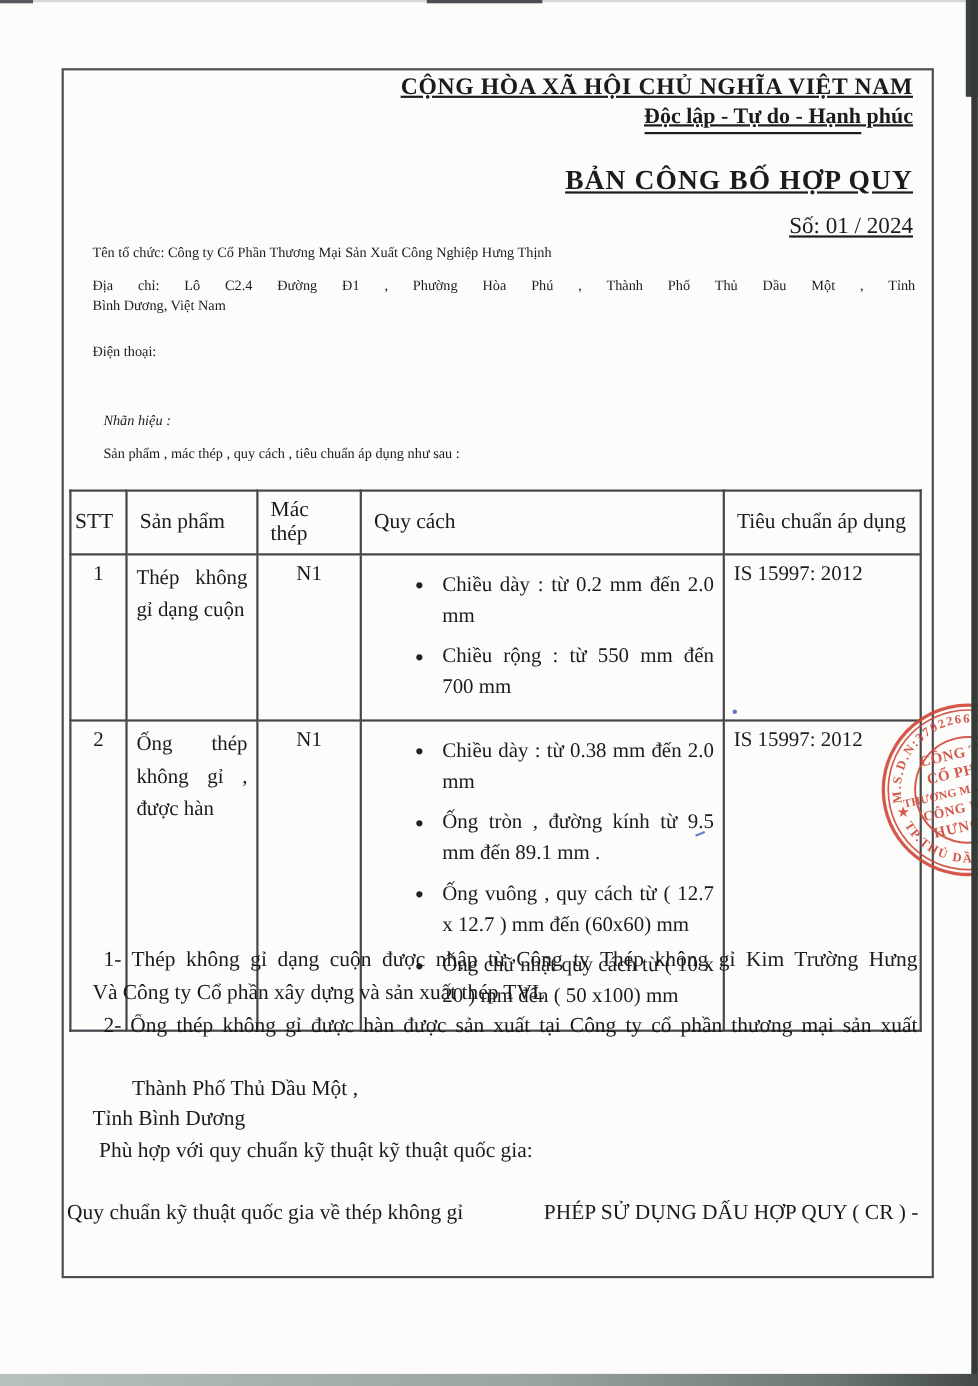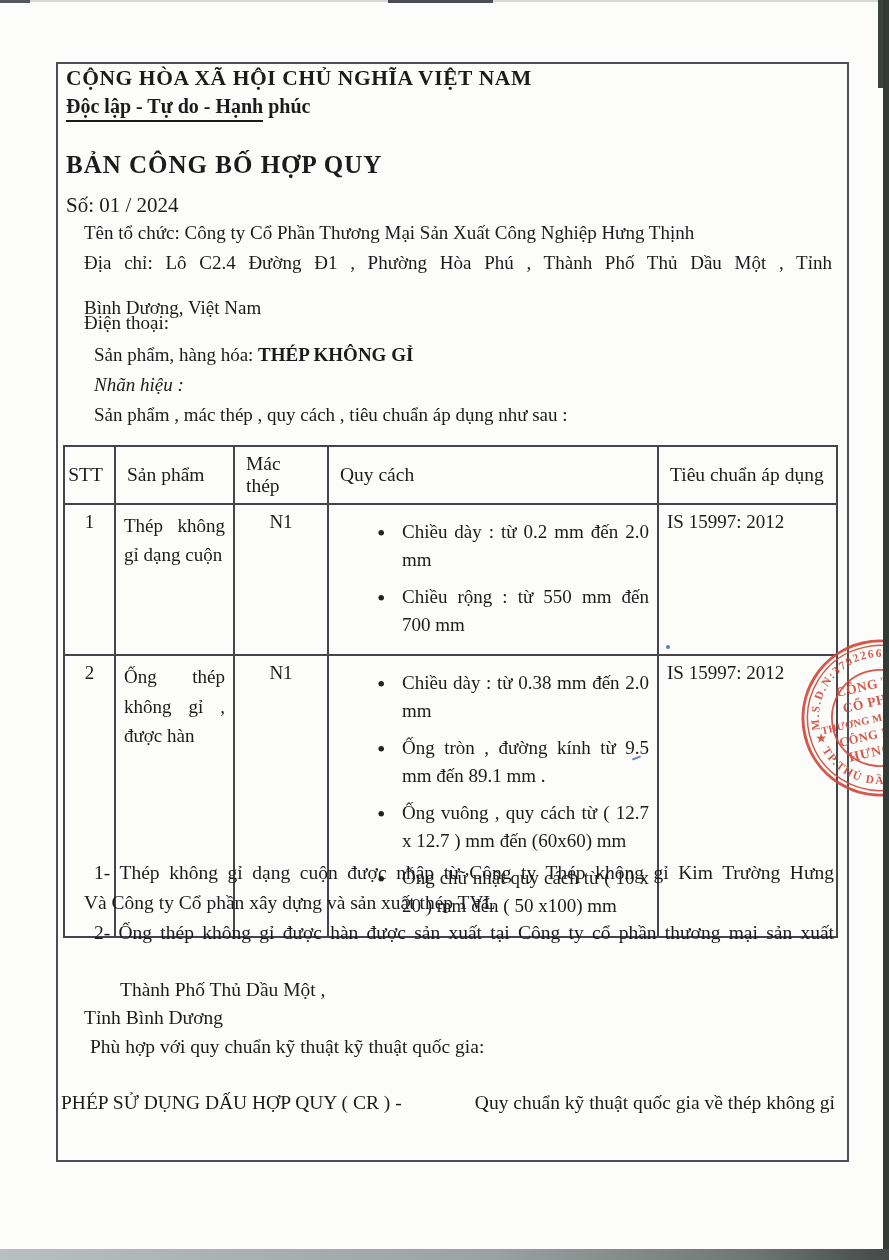--- a/index.html
+++ b/index.html
@@ -8,22 +8,22 @@
     background:#fcfcfa;
     font-family:"Liberation Serif","DejaVu Serif",serif;
     color:#1b1b1d;
   }
   .page{position:absolute;inset:0;}
   
   .frame{
     position:absolute;left:56px;top:62px;width:789px;height:1096px;
     border:2px solid #4d4d55;z-index:1;
   }
-  .line{position:absolute;white-space:nowrap;z-index:2;font-size:19px;}
-  .centered{left:66px;width:790px;text-align:left;white-space:nowrap;}
+  .line{position:absolute;white-space:nowrap;z-index:2;font-size:13px;}
+  .centered{left:40px;width:790px;text-align:right;white-space:nowrap;text-decoration:underline;}
   .country{top:66px;font-size:21.5px;font-weight:bold;letter-spacing:.6px;}
   .motto{top:95px;font-size:20px;font-weight:bold;}
   .motto .u{border-bottom:2.5px solid #1b1b1d;padding-bottom:3px;}
   .doc-title{top:151px;font-size:25px;font-weight:bold;letter-spacing:1px;}
   .doc-num{top:193px;font-size:21px;}
   .b{font-weight:bold;}
   
   .jl{text-align:justify;text-align-last:justify;white-space:normal;overflow:hidden;height:26px;}
   
   table.spec{
@@ -79,24 +79,23 @@
   <div class="frame"></div>
 
   <div class="line centered country">CỘNG HÒA XÃ HỘI CHỦ NGHĨA VIỆT NAM</div>
   <div class="line centered motto"><span class="u">Độc lập - Tự do - Hạnh</span><span> phúc</span></div>
 
   <div class="line centered doc-title">BẢN CÔNG BỐ HỢP QUY</div>
   <div class="line centered doc-num">Số: 01 / 2024</div>
 
   <div class="line" style="left:84px;top:222px;">Tên tổ chức: Công ty Cổ Phần Thương Mại Sản Xuất Công Nghiệp Hưng Thịnh</div>
   <div class="line jl" style="left:84px;top:252px;width:748px;">Địa chỉ: Lô C2.4 Đường Đ1 , Phường Hòa Phú , Thành Phố Thủ Dầu Một , Tỉnh</div>
-  <div class="line" style="left:84px;top:297px;">Bình Dương, Việt Nam</div>
+  <div class="line" style="left:84px;top:270px;">Bình Dương, Việt Nam</div>
   <div class="line" style="left:84px;top:312px;">Điện thoại:</div>
 
-  <div class="line" style="left:94px;top:344px;"><span>Sản phẩm, hàng hóa: </span><span class="b">THÉP KHÔNG GỈ</span></div>
   <div class="line" style="left:94px;top:374px;font-style:italic;">Nhãn hiệu :</div>
   <div class="line" style="left:94px;top:404px;">Sản phẩm , mác thép , quy cách , tiêu chuẩn áp dụng như sau :</div>
 
   <table class="spec">
     <colgroup>
       <col style="width:51px">
         <col style="width:119px">
         <col style="width:94px">
         <col style="width:330px">
         <col style="width:179px">
@@ -140,22 +139,22 @@
     </tbody>
   </table>
 
   <div class="line n jl" style="left:94px;top:862px;width:740px;">1-  Thép không gỉ dạng cuộn được nhập từ Công ty Thép không gỉ Kim Trường Hưng</div>
   <div class="line n" style="left:84px;top:892px;">Và Công ty Cổ phần xây dựng và sản xuất thép TVL</div>
   <div class="line n jl" style="left:94px;top:922px;width:740px;">2-  Ống thép không gỉ được hàn được sản xuất tại Công ty cổ phần thương mại sản xuất</div>
   <div class="line n" style="left:120px;top:979px;">Thành Phố Thủ Dầu Một ,</div>
   <div class="line n" style="left:84px;top:1007px;">Tỉnh Bình Dương</div>
   <div class="line n" style="left:90px;top:1036px;">Phù hợp với quy chuẩn kỹ thuật kỹ thuật quốc gia:</div>
   <div class="line n" style="left:61px;top:1092px;width:774px;display:flex;justify-content:space-between;">
+    <span>Quy chuẩn kỹ thuật quốc gia về thép không gỉ</span>
     <span>PHÉP SỬ DỤNG DẤU HỢP QUY ( CR ) -</span>
-    <span>Quy chuẩn kỹ thuật quốc gia về thép không gỉ</span>
   </div>
 
   <svg class="stamp" width="200" height="200" viewBox="0 0 200 200">
     <g transform="rotate(-13 100 100)">
       <circle cx="100" cy="100" r="77" fill="none" stroke="#d0483a" stroke-width="3"></circle>
       <circle cx="100" cy="100" r="72.5" fill="none" stroke="#d0483a" stroke-width="1.5"></circle>
       <circle cx="100" cy="100" r="48" fill="none" stroke="#d0483a" stroke-width="1.8"></circle>
       <path id="arcT" d="M 39 100 A 61 61 0 1 1 161 100" fill="none"></path>
       <path id="arcB" d="M 34 100 A 66 66 0 0 0 166 100" fill="none"></path>
       <text font-size="11.5" font-weight="bold" fill="#d0483a" letter-spacing="1.6"><textPath href="#arcT" startOffset="1%">M.S.D.N:37022666</textPath></text>

